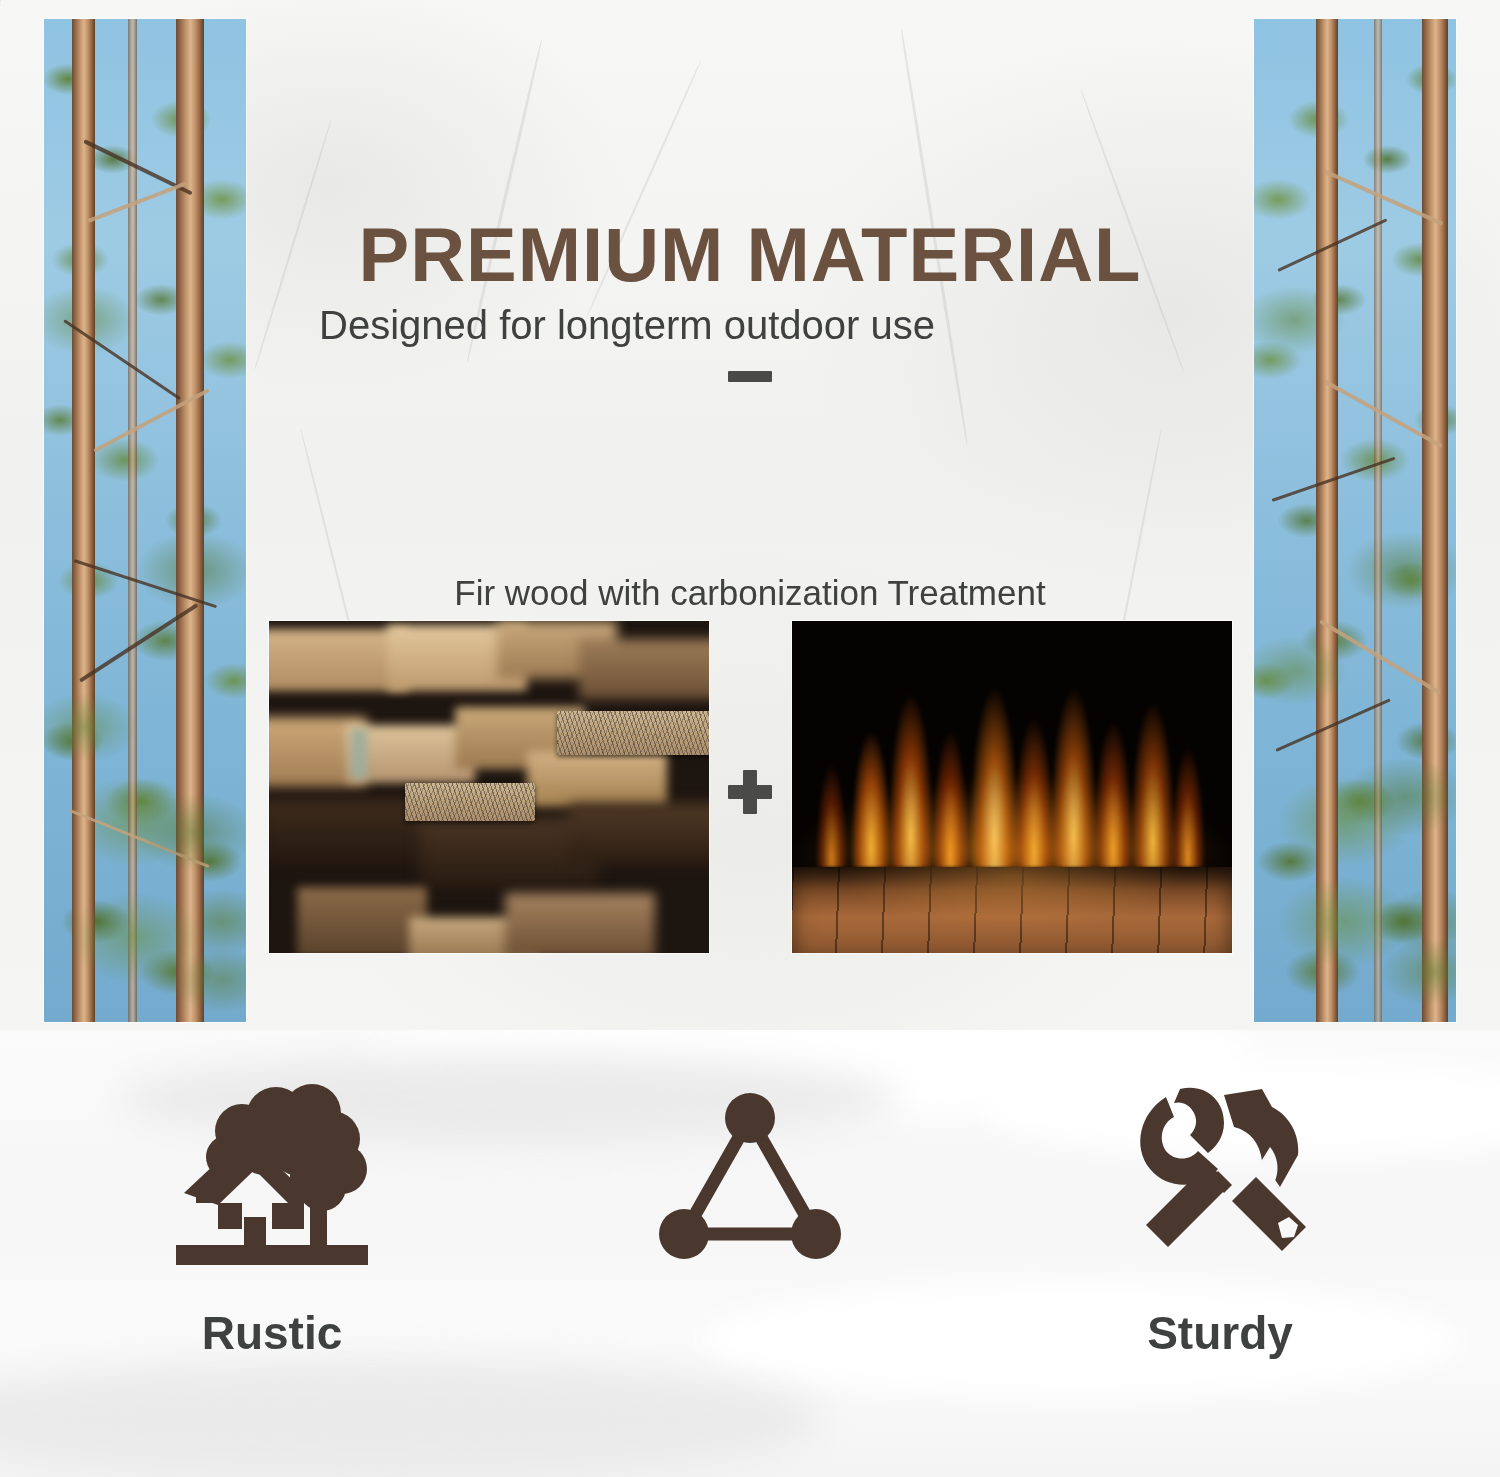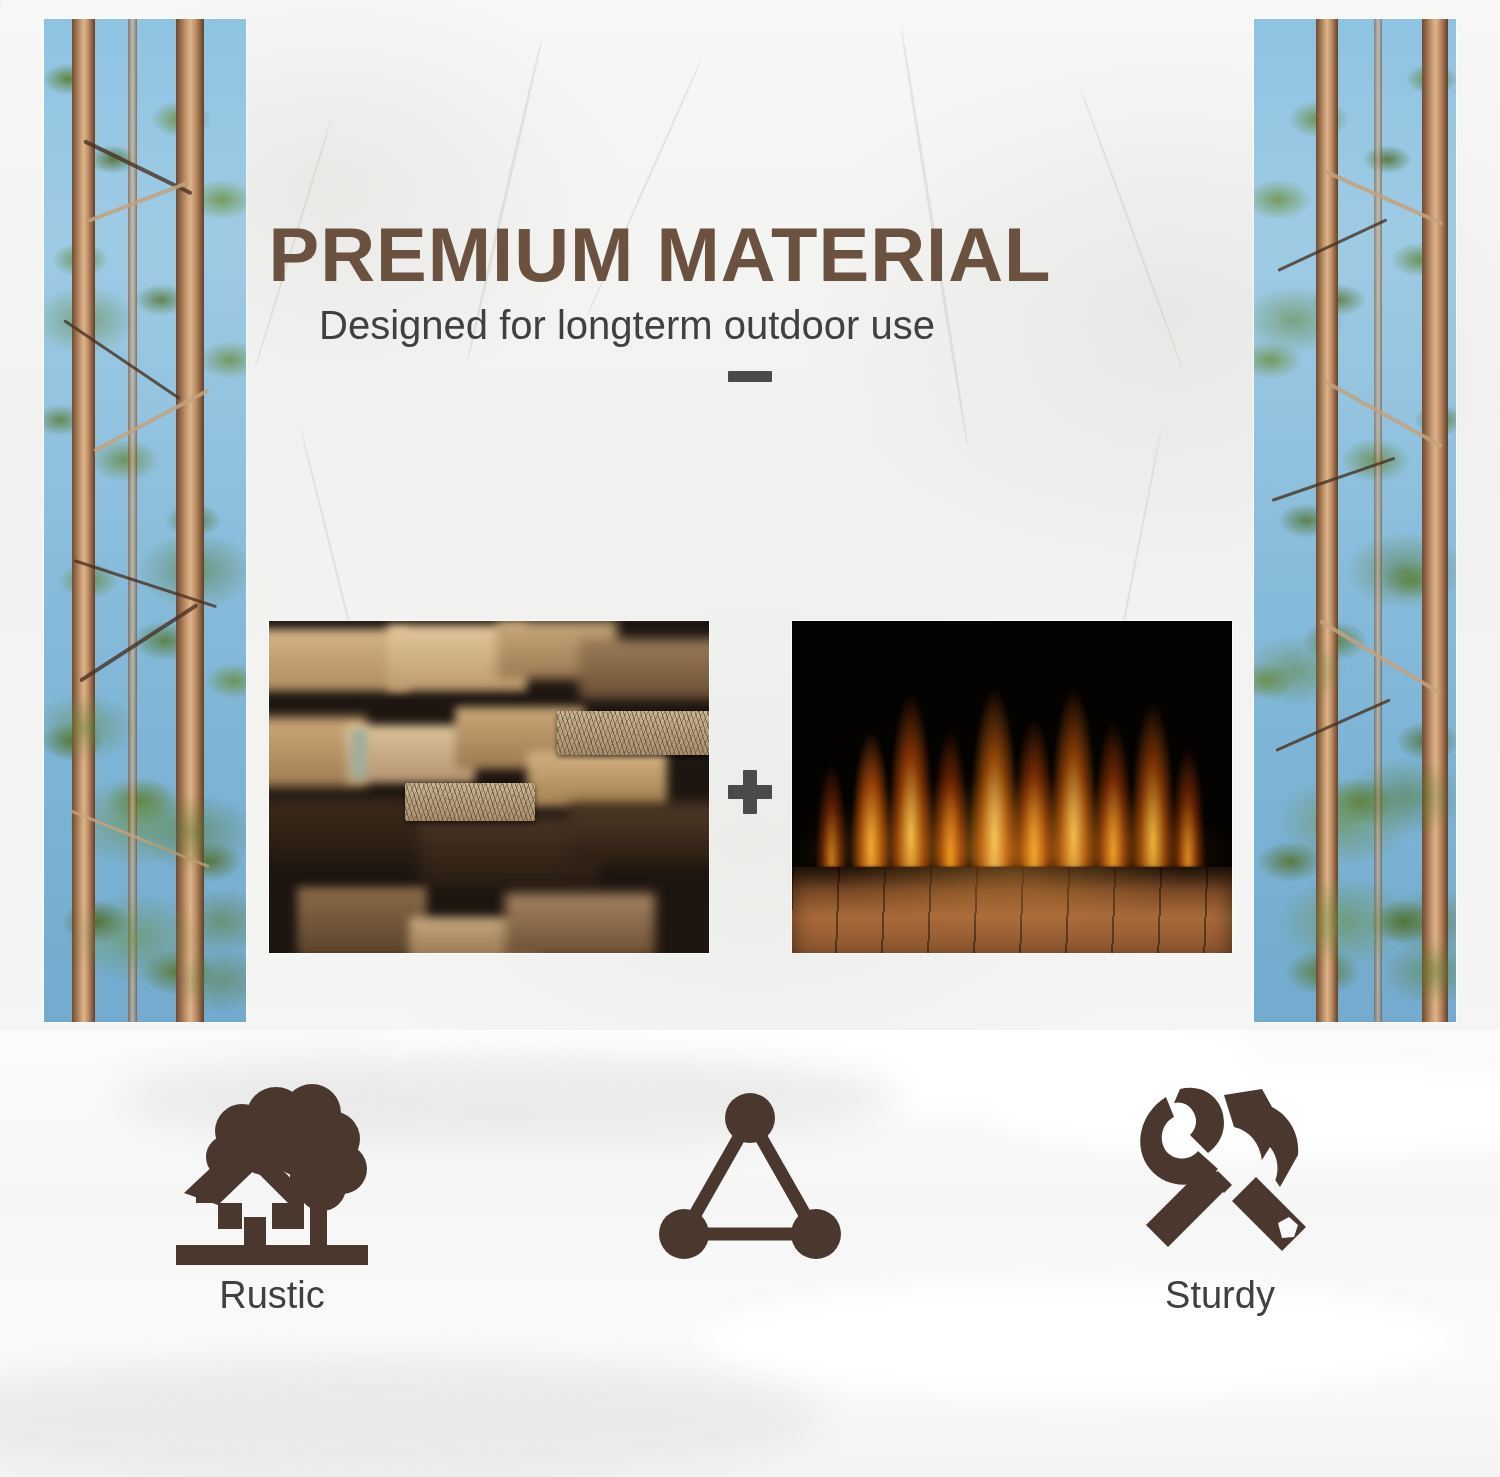--- a/index.html
+++ b/index.html
@@ -124,21 +124,21 @@
     transform-origin: left center;
     border-radius: 2px;
   }
   .branchline.light { background: rgba(196,162,124,.85); }
 
   
   .headline {
     position: absolute;
     left: 0;
     top: 166px;
-    width: 1320px;
+    width: 1500px;
     text-align: center;
     font-size: 76px;
     font-weight: 700;
     letter-spacing: 1px;
     color: #6b5140;
     line-height: 1;
     white-space: nowrap;
   }
   .subheadline {
     position: absolute;
@@ -298,22 +298,23 @@
   .f2 { left: 570px; }
   .f3 { left: 1040px; }
 
   .feature-icon {
     height: 200px;
     display: flex;
     align-items: center;
     justify-content: center;
   }
   .feature-label {
-    font-size: 38px;
-    font-weight: 400;
+    margin-top: 34px;
+    font-size: 46px;
+    font-weight: 700;
     color: #3f4040;
     line-height: 1;
   }
 </style>
 </head>
 <body>
 
 <div id="canvas">
 
   <section class="hero">
@@ -356,20 +357,21 @@
       <div class="branchline light" style="left:70px;top:360px;width:135px;height:4px;transform:rotate(29deg);"></div>
       <div class="branchline" style="left:18px;top:480px;width:130px;height:3px;transform:rotate(-19deg);"></div>
       <div class="branchline light" style="left:66px;top:600px;width:140px;height:4px;transform:rotate(31deg);"></div>
       <div class="branchline" style="left:22px;top:730px;width:125px;height:3px;transform:rotate(-24deg);"></div>
       <div class="canopy-dense" style="top:50%;opacity:.95;"></div>
     </div>
 
     <h1 class="headline">PREMIUM MATERIAL</h1>
     <h2 class="subheadline">Designed for longterm outdoor use</h2>
     <div class="rule"></div>
+    <p class="caption">Fir wood with carbonization Treatment</p>
 
     <div class="photo photo-wood">
       <div class="wood-stack">
 
         <div class="plank" style="left:-10px;top:8px;width:150px;height:62px;background:linear-gradient(180deg,#d4b387,#b08d61);filter:blur(5px);"></div>
         <div class="plank" style="left:118px;top:4px;width:140px;height:66px;background:linear-gradient(180deg,#e3c79c,#bd9a6e);filter:blur(5px);"></div>
         <div class="plank" style="left:228px;top:0px;width:120px;height:58px;background:linear-gradient(180deg,#c8a87c,#9c7a52);filter:blur(6px);"></div>
         <div class="plank" style="left:310px;top:18px;width:150px;height:60px;background:linear-gradient(180deg,#9c7c58,#6c5036);filter:blur(6px);"></div>
         <div class="plank" style="left:-12px;top:96px;width:110px;height:70px;background:linear-gradient(180deg,#cda878,#a07d53);filter:blur(6px);"></div>
         <div class="plank" style="left:76px;top:104px;width:130px;height:58px;background:linear-gradient(180deg,#dcc39a,#b59470);filter:blur(5px);"></div>

